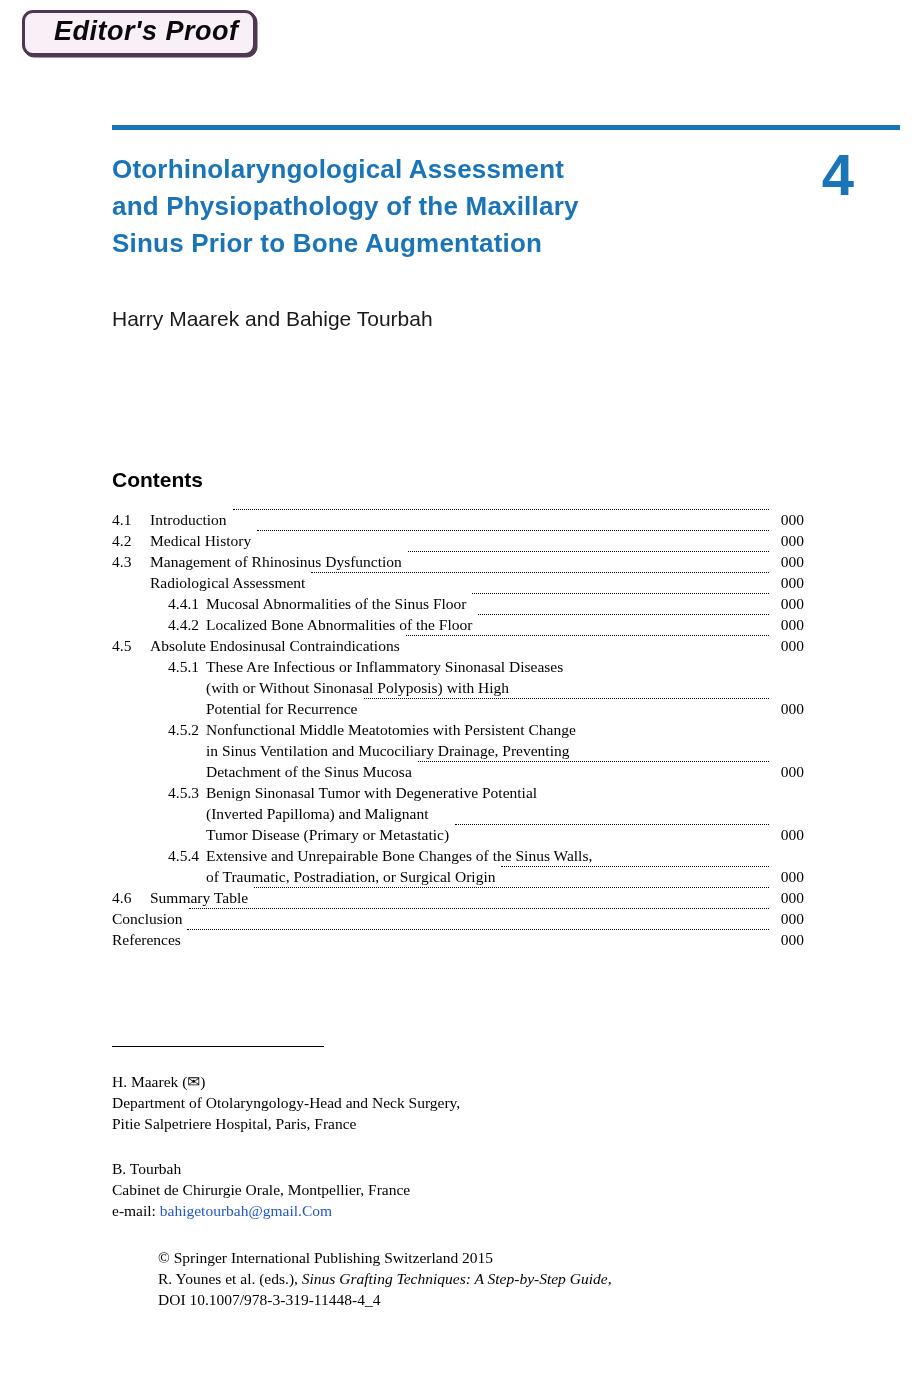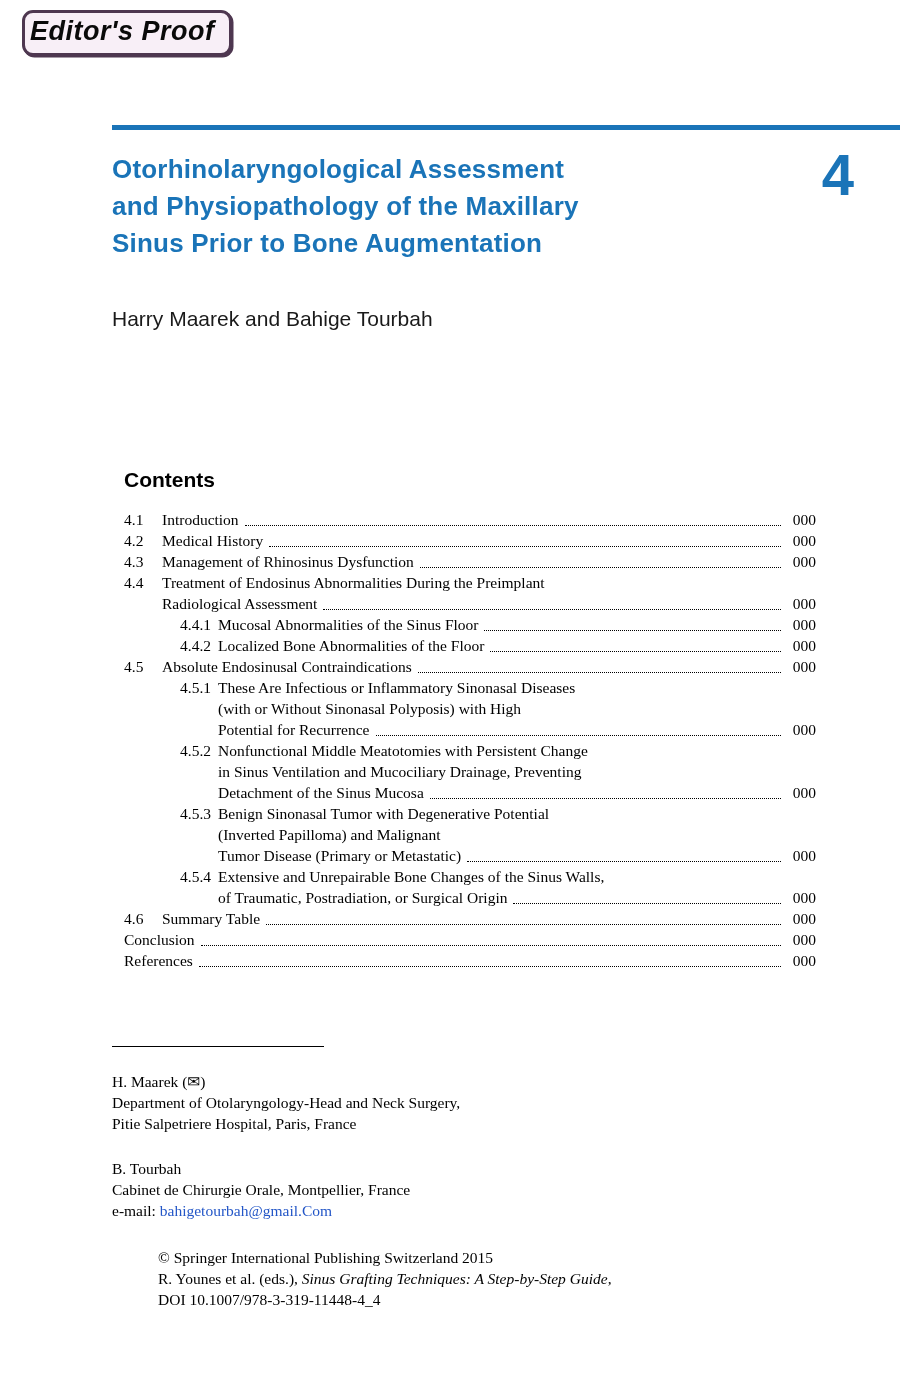--- a/index.html
+++ b/index.html
@@ -18,21 +18,21 @@
 
   
   .stamp {
     position: absolute;
     left: 22px;
     top: 10px;
     border: 3px solid #4e3750;
     border-radius: 11px;
     background: #f8eff7;
     box-shadow: 1.5px 1.5px 0 #4e3750;
-    padding: 3px 15px 6px 5px;
+    padding: 3px 15px 6px 29px;
     font-family: "Liberation Sans", sans-serif;
     font-weight: bold;
     font-style: italic;
     font-size: 27px;
     letter-spacing: 0.5px;
     color: #0a0a0a;
   }
 
   
   .top-rule {
@@ -78,32 +78,31 @@
     font-size: 21px;
     color: #1a1a1a;
   }
 
   
   .contents-section {
     position: absolute;
     left: 112px;
     top: 468px;
     width: 692px;
-    margin-left: 12px;
   }
   .contents-heading {
     font-family: "Liberation Sans", sans-serif;
     font-weight: bold;
     font-size: 21px;
     color: #000;
     margin-bottom: 17px;
   }
   .toc-row {
     display: flex;
-    align-items: flex-end;
+    align-items: flex-start;
     font-size: 15.5px;
     line-height: 21px;
     white-space: nowrap;
   }
   .toc-num { flex: none; }
   .w38 { width: 38px; }
   .sp38 { flex: none; width: 38px; }
   .sp56 { flex: none; width: 56px; }
   .sp94 { flex: none; width: 94px; }
   .toc-text { flex: none; padding-right: 2px; }
@@ -177,24 +176,20 @@
         <span class="dots"></span>
         <span class="toc-page">000</span>
       </div>
       <div class="toc-row">
         <span class="toc-num w38">4.3</span>
         <span class="toc-text">Management of Rhinosinus Dysfunction</span>
         <span class="dots"></span>
         <span class="toc-page">000</span>
       </div>
       <div class="toc-row">
-        <span class="toc-num w38">4.4</span>
-        <span class="toc-text">Treatment of Endosinus Abnormalities During the Preimplant</span>
-      </div>
-      <div class="toc-row">
         <span class="sp38"></span>
         <span class="toc-text">Radiological Assessment</span>
         <span class="dots"></span>
         <span class="toc-page">000</span>
       </div>
       <div class="toc-row">
         <span class="sp56"></span>
         <span class="toc-num w38">4.4.1</span>
         <span class="toc-text">Mucosal Abnormalities of the Sinus Floor</span>
         <span class="dots"></span>

